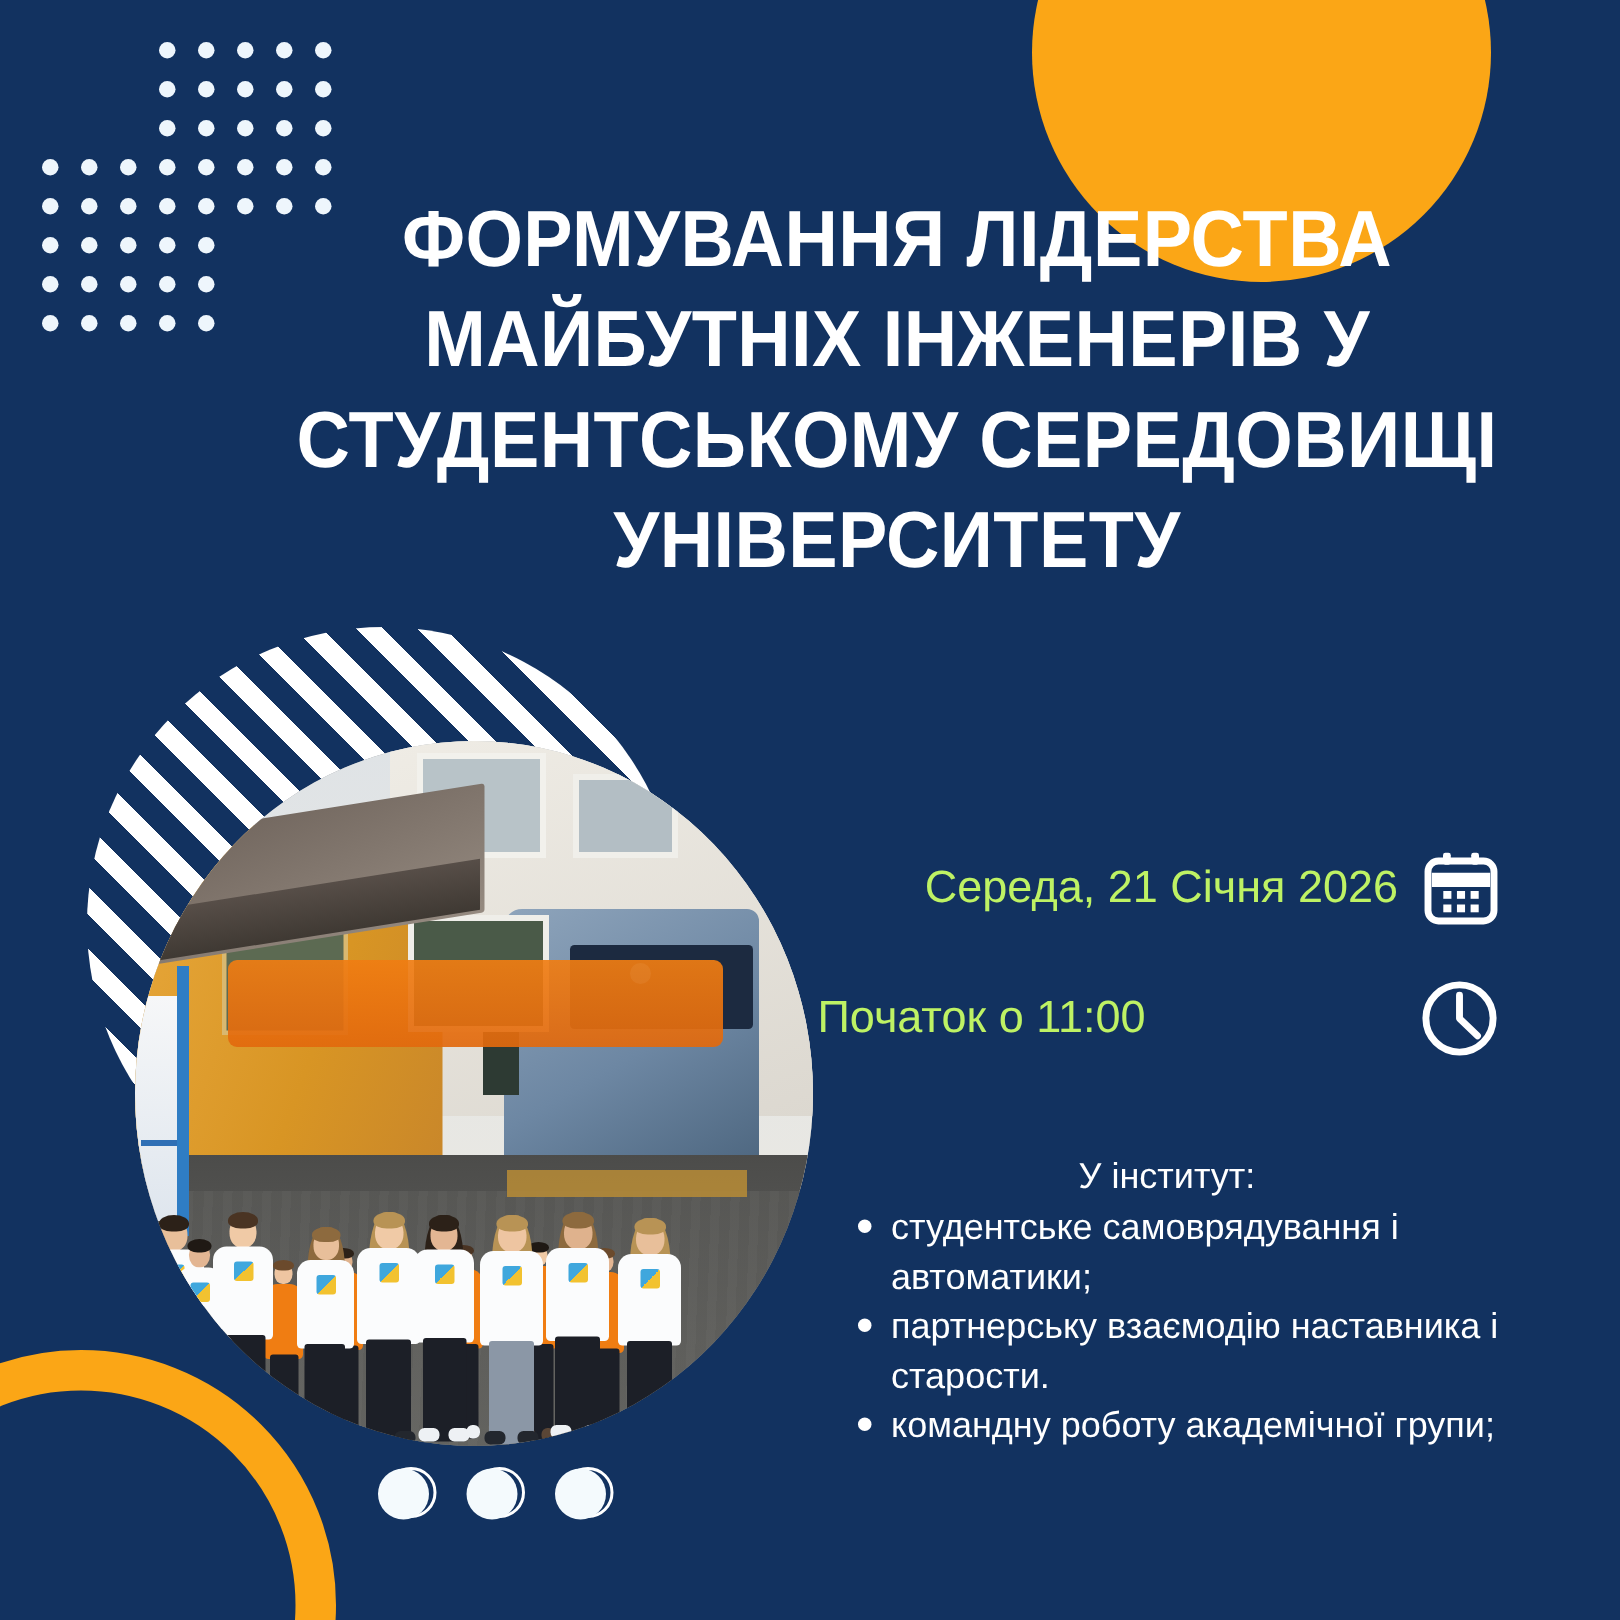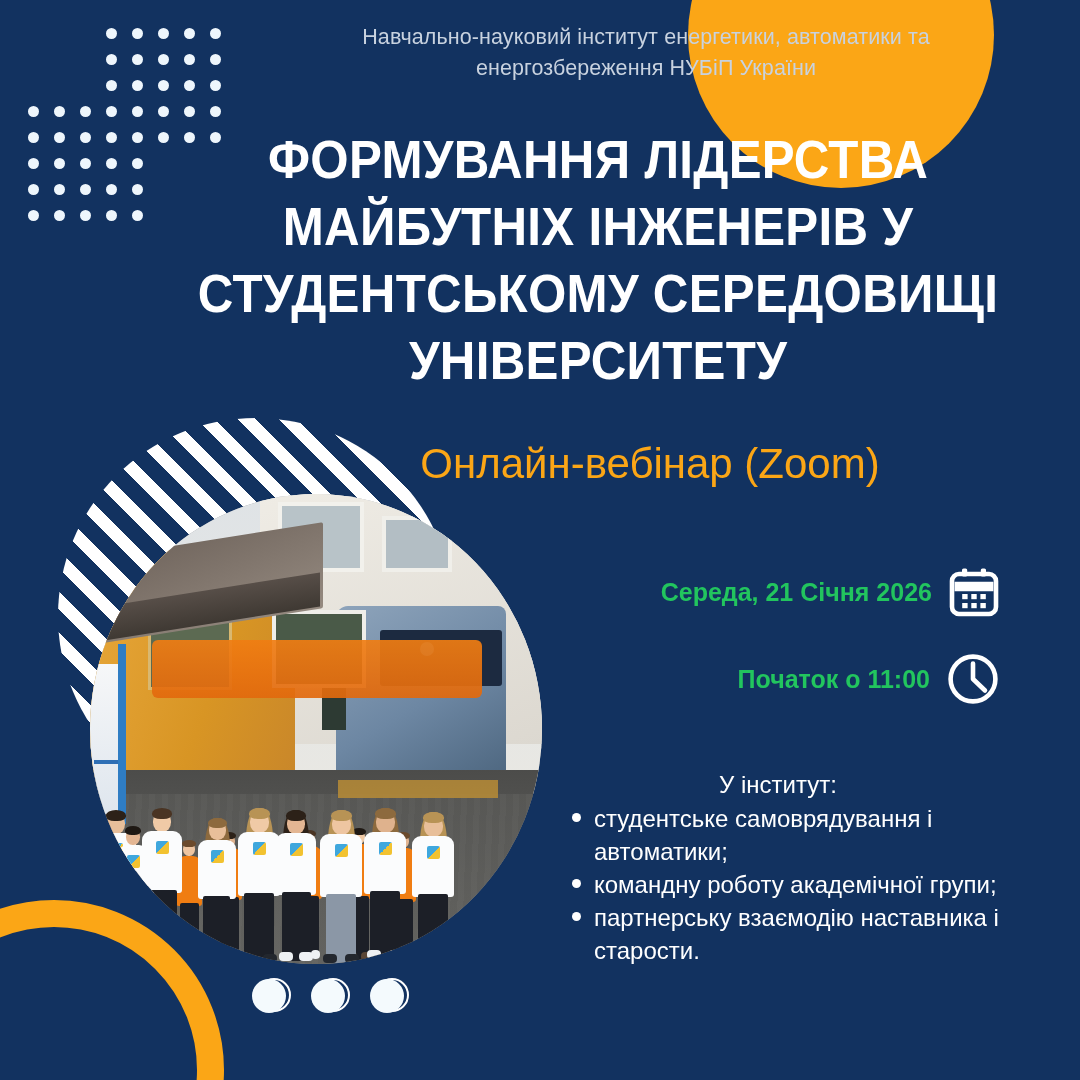--- a/index.html
+++ b/index.html
@@ -148,24 +148,24 @@
     position:absolute;left:300px;top:437px;width:700px;
     text-align:center;z-index:8;
     color:#FBA616;font-size:42px;line-height:54px;font-weight:400;
   }
   .daterow{
     position:absolute;left:545px;top:566px;width:455px;
     z-index:8;display:flex;align-items:center;justify-content:flex-end;gap:16px;
   }
   .timerow{
     position:absolute;left:545px;top:652px;width:455px;
-    z-index:8;display:flex;align-items:center;justify-content:flex-end;gap:16px;
+    z-index:8;display:flex;align-items:center;justify-content:space-between;gap:16px;
   }
   .daterow .txt,.timerow .txt{
-    color:#22c55e;font-size:25px;line-height:40px;font-weight:700;
+    color:#bef264;font-size:30px;line-height:40px;font-weight:400;
     white-space:nowrap;
   }
 
   .program{
     position:absolute;left:556px;top:768px;width:444px;z-index:8;
     color:#FFFFFF;font-size:24px;line-height:33px;
   }
   .program .phead{text-align:center;display:block;margin:0 0 1px 0;}
   .program ul{margin:0;padding:0 0 0 36px;list-style:none;}
   .program li{position:relative;padding:0 0 0 2px;}
@@ -400,32 +400,30 @@
         <span class="ring"></span>
         <span class="fill"></span>
       </span>
       <span class="cc">
         <span class="ring"></span>
         <span class="fill"></span>
       </span>
     </div>
 
   <div class="institute">
-    <span>Навчально-науковий інститут  енергетики, автоматики та</span><br>
-    <span>енергозбереження  НУБіП України</span>
+    <br>
   </div>
 
   <div class="main-title">
     <span class="ln">ФОРМУВАННЯ ЛІДЕРСТВА</span>
     <span class="ln">МАЙБУТНІХ ІНЖЕНЕРІВ У</span>
     <span class="ln">СТУДЕНТСЬКОМУ СЕРЕДОВИЩІ</span>
     <span class="ln">УНІВЕРСИТЕТУ</span>
   </div>
 
-  <div class="subtitle">Онлайн-вебінар (Zoom)</div>
 
   <div class="daterow">
     <span class="txt">Середа, 21 Січня 2026</span>
     <span class="icon-cal">
       <svg viewBox="0 0 52 52" width="52" height="52" aria-hidden="true">
         <rect x="4" y="8" width="44" height="40" rx="7" ry="7" fill="none" stroke="#ffffff" stroke-width="4.6"></rect>
         <path d="M6.6 20.5 H45.4" stroke="#ffffff" stroke-width="9.5"></path>
         <rect x="14" y="2.5" width="5.2" height="8" rx="1.6" fill="#ffffff"></rect>
         <rect x="32.8" y="2.5" width="5.2" height="8" rx="1.6" fill="#ffffff"></rect>
         <rect x="14.2" y="28" width="5.4" height="5.2" fill="#ffffff"></rect>
@@ -445,18 +443,18 @@
         <circle cx="27" cy="27" r="22.4" fill="none" stroke="#ffffff" stroke-width="4.6"></circle>
         <path d="M27 11.5 V27 L39 38.5" fill="none" stroke="#ffffff" stroke-width="4.6" stroke-linecap="round" stroke-linejoin="round"></path>
       </svg>
     </span>
   </div>
 
   <div class="program">
     <span class="phead">У інститут:</span>
     <ul id="programlist">
         <li><span class="bullet"></span><span>студентське самоврядування і автоматики;</span></li>
+        <li><span class="bullet"></span><span>партнерську взаємодію наставника і старости.</span></li>
         <li><span class="bullet"></span><span>командну роботу академічної групи;</span></li>
-        <li><span class="bullet"></span><span>партнерську взаємодію наставника і старости.</span></li>
       </ul>
   </div>
 
 </div>
 
 </body></html>

